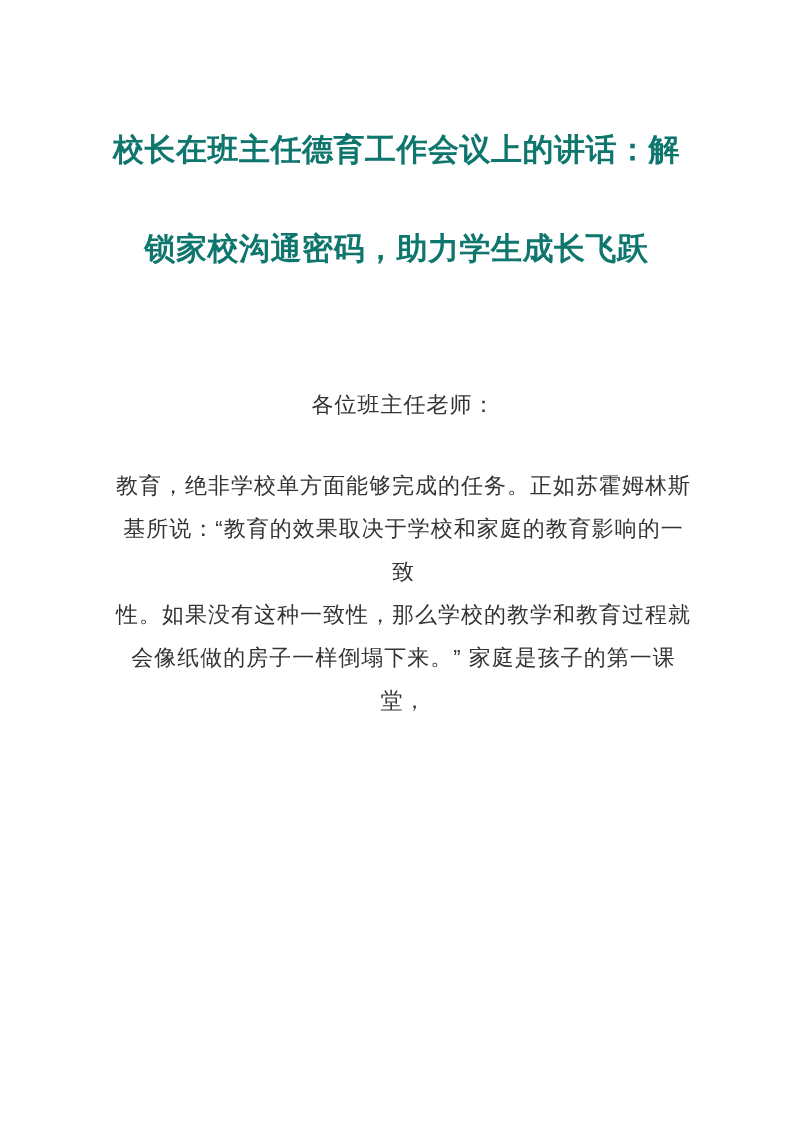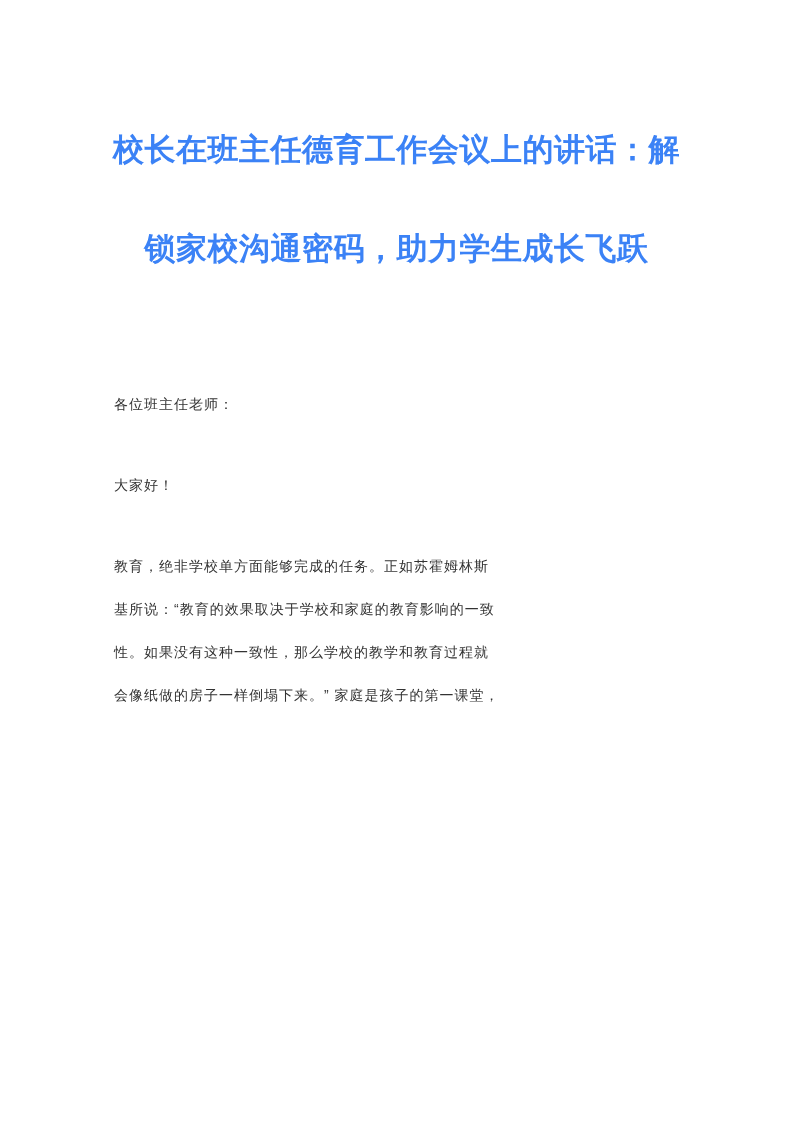--- a/index.html
+++ b/index.html
@@ -15,44 +15,43 @@
     height: 1122px;
     background: #ffffff;
     box-sizing: border-box;
   }
   .doc-title {
     margin: 100px 50px 85px 50px;
     font-size: 31px;
     line-height: 99px;
     font-weight: 700;
     text-align: center;
-    color: #3b82f6;
+    color: #0f766e;
     white-space: pre-line;
     letter-spacing: 0.5px;
   }
   .content {
     margin: 0 100px 0 114px;
   }
   .para {
     margin: 0 0 38px 0;
-    font-size: 14px;
+    font-size: 22px;
     line-height: 43px;
     color: #333333;
     white-space: pre-line;
     letter-spacing: 1px;
-    text-align: left;
+    text-align: center;
   }
 </style>
 </head>
 <body>
 
 <div class="page">
   <h1 class="doc-title">校长在班主任德育工作会议上的讲话：解
 锁家校沟通密码，助力学生成长飞跃</h1>
   <div class="content">
     <p class="para">各位班主任老师：</p>
-    <p class="para">大家好！</p>
     <p class="para">教育，绝非学校单方面能够完成的任务。正如苏霍姆林斯
 基所说：“教育的效果取决于学校和家庭的教育影响的一致
 性。如果没有这种一致性，那么学校的教学和教育过程就
 会像纸做的房子一样倒塌下来。” 家庭是孩子的第一课堂，</p>
   </div>
 </div>
 
 </body></html>

